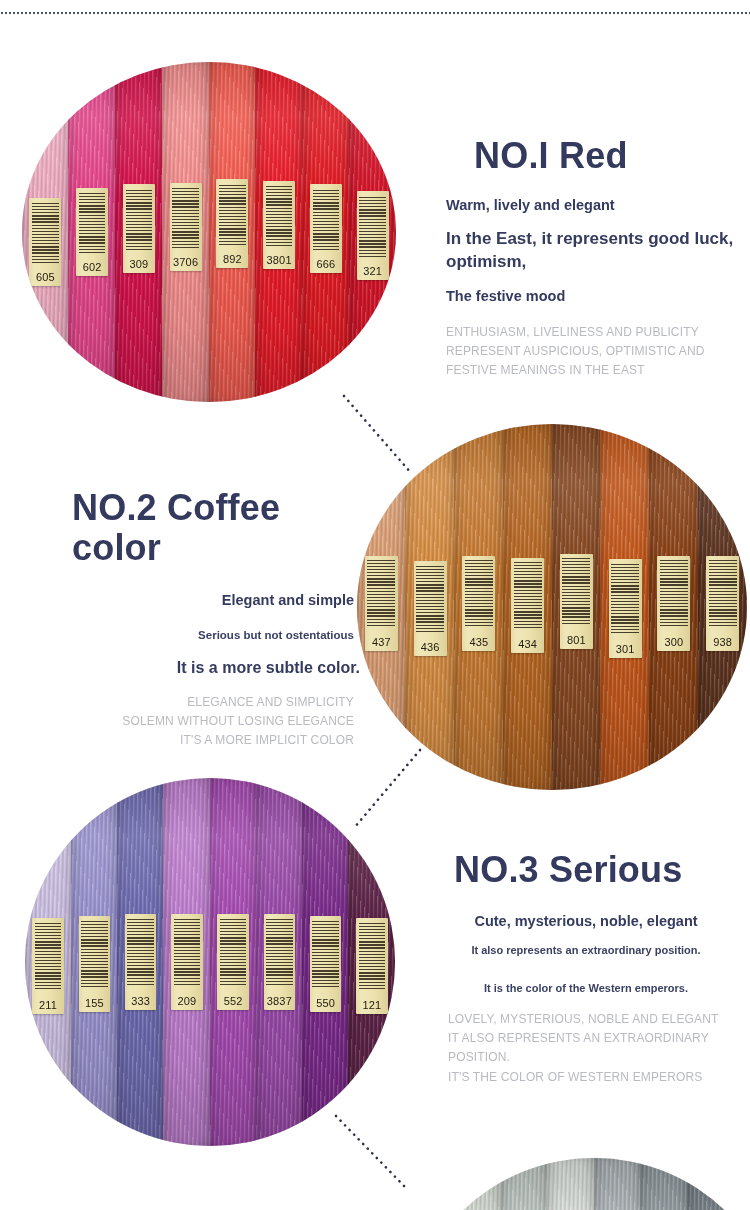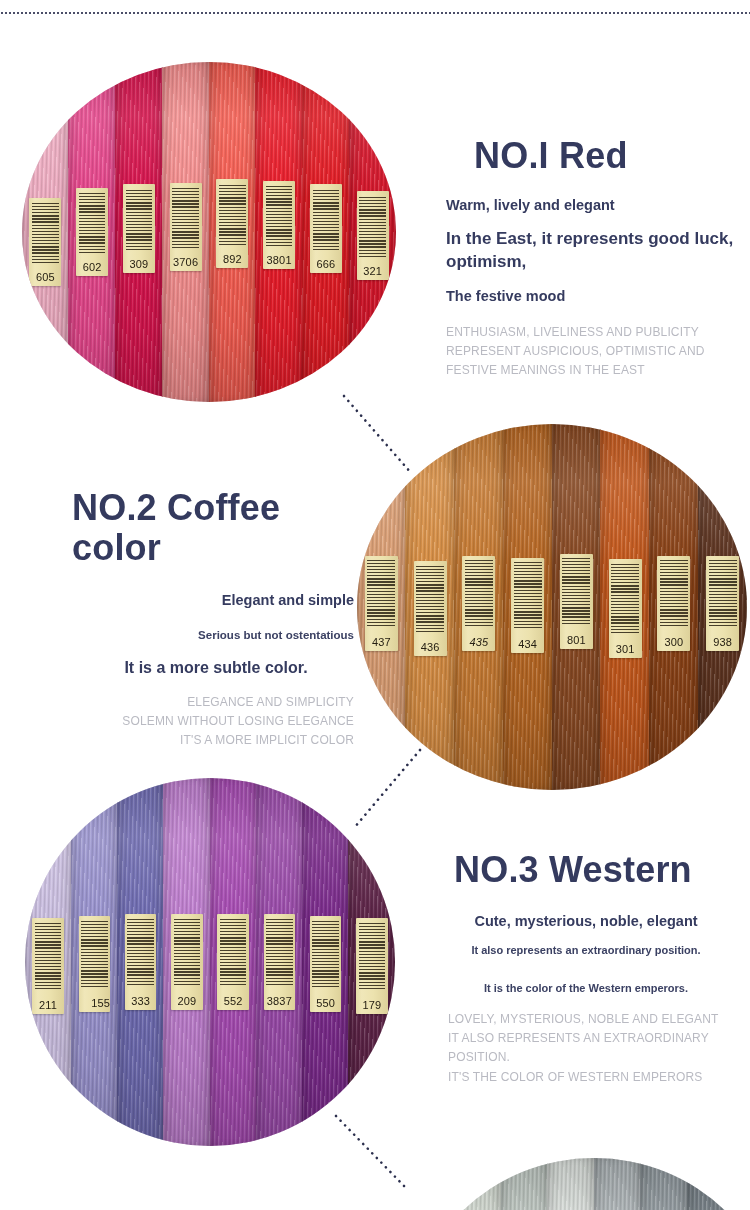--- a/index.html
+++ b/index.html
@@ -274,21 +274,21 @@
       <div class="skein">
         <div class="floss" style="--c:#d98f44"></div>
         <div class="band" style="top:37.5%; height:26%;">
           <div class="barcode"></div>
           <div class="bnum">436</div>
         </div>
       </div>
 
       <div class="skein">
         <div class="floss" style="--c:#c97c33"></div>
-        <div class="band" style="top:36%; height:26%;font-style:italic;">
+        <div class="band" style="top:36%; height:26%;">
           <div class="barcode"></div>
           <div class="bnum">435</div>
         </div>
       </div>
 
       <div class="skein">
         <div class="floss" style="--c:#b96823"></div>
         <div class="band" style="top:36.5%; height:26%;">
           <div class="barcode"></div>
           <div class="bnum">434</div>
@@ -327,21 +327,21 @@
         </div>
       </div>
 
     </div>
   </div>
 
   <div class="block" style="left:60px; top:488px; width:300px; text-align:right;">
     <h2 class="title" style="text-align:left; margin-left:12px;">NO.2 Coffee color</h2>
     <p class="lead" style="margin-top:24px; margin-right:6px;">Elegant and simple</p>
     <p class="sub" style="margin-top:16px; margin-right:6px;">Serious but not ostentatious</p>
-    <p class="sub-lg" style="margin-top:14px; text-align:center; margin-left:12px; font-size:16px;">It is a more subtle color.</p>
+    <p class="sub-lg" style="margin-top:14px; text-align:right; margin-left:12px; font-size:16px;">It is a more subtle color.</p>
     <p class="caps" style="margin-top:14px; margin-right:6px;">ELEGANCE AND SIMPLICITY</p>
     <p class="caps" style="margin-right:6px;">SOLEMN WITHOUT LOSING ELEGANCE</p>
     <p class="caps" style="margin-right:6px;">IT'S A MORE IMPLICIT COLOR</p>
   </div>
 
   <div class="connector" style="left:348px; top:746px; width:80px; height:86px;">
     <svg width="80" height="86" viewBox="0 0 80 86">
       <line x1="72" y1="4" x2="6" y2="82" stroke="#2b2f4d" stroke-width="2.6" stroke-linecap="round" stroke-dasharray="0.1 6.4"></line>
     </svg>
   </div>
@@ -353,21 +353,21 @@
       <div class="skein">
         <div class="floss" style="--c:#ccc0e2"></div>
         <div class="band" style="top:38%; height:26%;align-items:center;">
           <div class="barcode"></div>
           <div class="bnum">211</div>
         </div>
       </div>
 
       <div class="skein">
         <div class="floss" style="--c:#9a94d0"></div>
-        <div class="band" style="top:37.5%; height:26%;align-items:flex-end;">
+        <div class="band" style="top:37.5%; height:26%;">
           <div class="barcode"></div>
           <div class="bnum">155</div>
         </div>
       </div>
 
       <div class="skein">
         <div class="floss" style="--c:#6f6cb3"></div>
         <div class="band" style="top:37%; height:26%;text-align:center;">
           <div class="barcode"></div>
           <div class="bnum">333</div>
@@ -403,29 +403,29 @@
         <div class="band" style="top:37.5%; height:26%;">
           <div class="barcode"></div>
           <div class="bnum">550</div>
         </div>
       </div>
 
       <div class="skein">
         <div class="floss" style="--c:#5d2347"></div>
         <div class="band" style="top:38%; height:26%;">
           <div class="barcode"></div>
-          <div class="bnum">179</div>
+          <div class="bnum">121</div>
         </div>
       </div>
 
     </div>
   </div>
 
   <div class="block" style="left:440px; top:850px; width:292px; text-align:center;">
-    <h2 class="title" style="text-align:left; margin-left:14px;">NO.3 Western</h2>
+    <h2 class="title" style="text-align:left; margin-left:14px;">NO.3 Serious</h2>
     <p class="lead" style="margin-top:22px;">Cute, mysterious, noble, elegant</p>
     <p class="sub" style="margin-top:12px; padding:0 24px; font-size:11px;">It also represents an extraordinary position.</p>
     <p class="sub" style="margin-top:22px; padding:0 42px; font-size:11px;">It is the color of the Western emperors.</p>
     <p class="caps" style="margin-top:13px; text-align:left; margin-left:8px;">LOVELY, MYSTERIOUS, NOBLE AND ELEGANT</p>
     <p class="caps" style="text-align:left; margin-left:8px;">IT ALSO REPRESENTS AN EXTRAORDINARY POSITION.</p>
     <p class="caps" style="text-align:left; margin-left:8px;">IT'S THE COLOR OF WESTERN EMPERORS</p>
   </div>
 
   <div class="connector" style="left:332px; top:1114px; width:84px; height:80px;">
     <svg width="84" height="80" viewBox="0 0 84 80">

